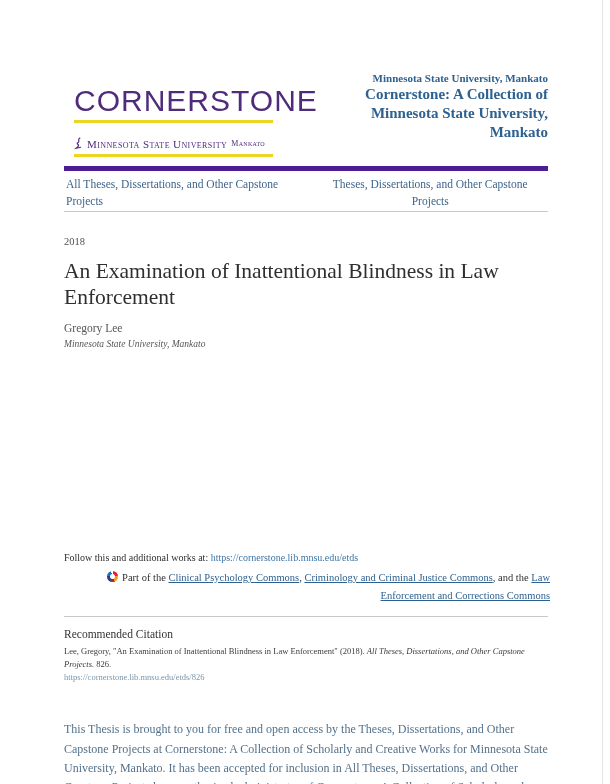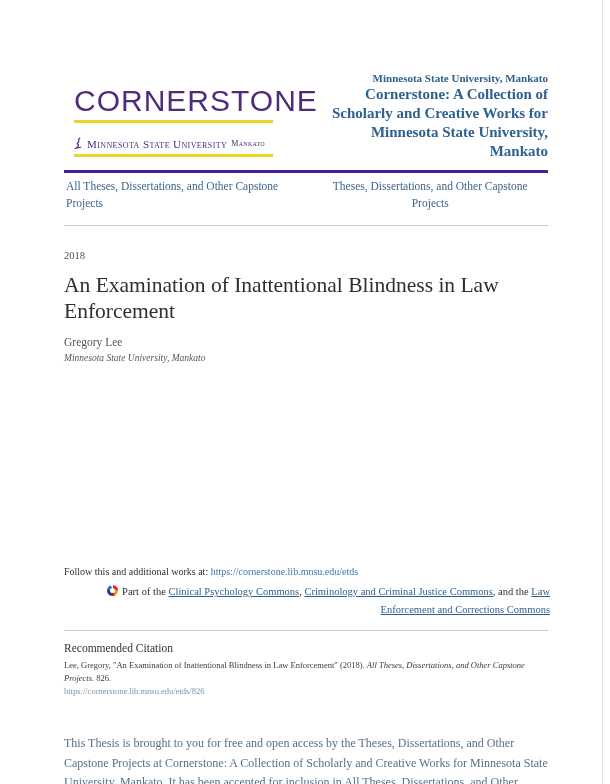--- a/index.html
+++ b/index.html
@@ -44,23 +44,23 @@
   }
   .flame-icon { width: 9px; height: 13px; flex: 0 0 auto; }
   
   .header-title { text-align: right; color: #2E618F; padding-top: 4px; }
   .header-eyebrow { font-size: 11px; font-weight: bold; }
   .header-collection { font-size: 15px; font-weight: bold; line-height: 1.27; margin-top: 1px; }
   .header-collection span { display: block; }
   
   .navbar {
     margin-top: 9px;
-    border-top: 3px solid #4c1d95; border-bottom: 1px solid #c9c9c9;
+    border-top: 5px solid #4c1d95; border-bottom: 1px solid #c9c9c9;
     display: flex; justify-content: space-between; align-items: center;
-    padding: 5px 2px 12px 2px;
+    padding: 5px 2px 0 2px;
     min-height: 34px;
   }
   .nav-link {
     color: #3D648C; font-size: 11.5px; line-height: 1.5;
     text-decoration: none; cursor: pointer;
   }
   .nav-left { width: 252px; }
   .nav-right { text-align: center; }
   
   .year { margin-top: 24px; font-size: 10.5px; color: #4f4f4f; }
@@ -123,21 +123,20 @@
         <span class="uni">Minnesota State University</span>
         <span class="campus">Mankato</span>
       </div>
       <div class="logo-rule"></div>
     </div>
 
     <div class="header-title">
       <div class="header-eyebrow">Minnesota State University, Mankato</div>
       <div class="header-collection">
         <span>Cornerstone: A Collection of</span>
-        <span>Scholarly and Creative Works for</span>
         <span>Minnesota State University,</span>
         <span>Mankato</span>
       </div>
     </div>
   </div>
 
   <div class="navbar">
     <a class="nav-link nav-left">All Theses, Dissertations, and Other Capstone Projects</a>
     <a class="nav-link nav-right">Theses, Dissertations, and Other Capstone Projects</a>
   </div>

